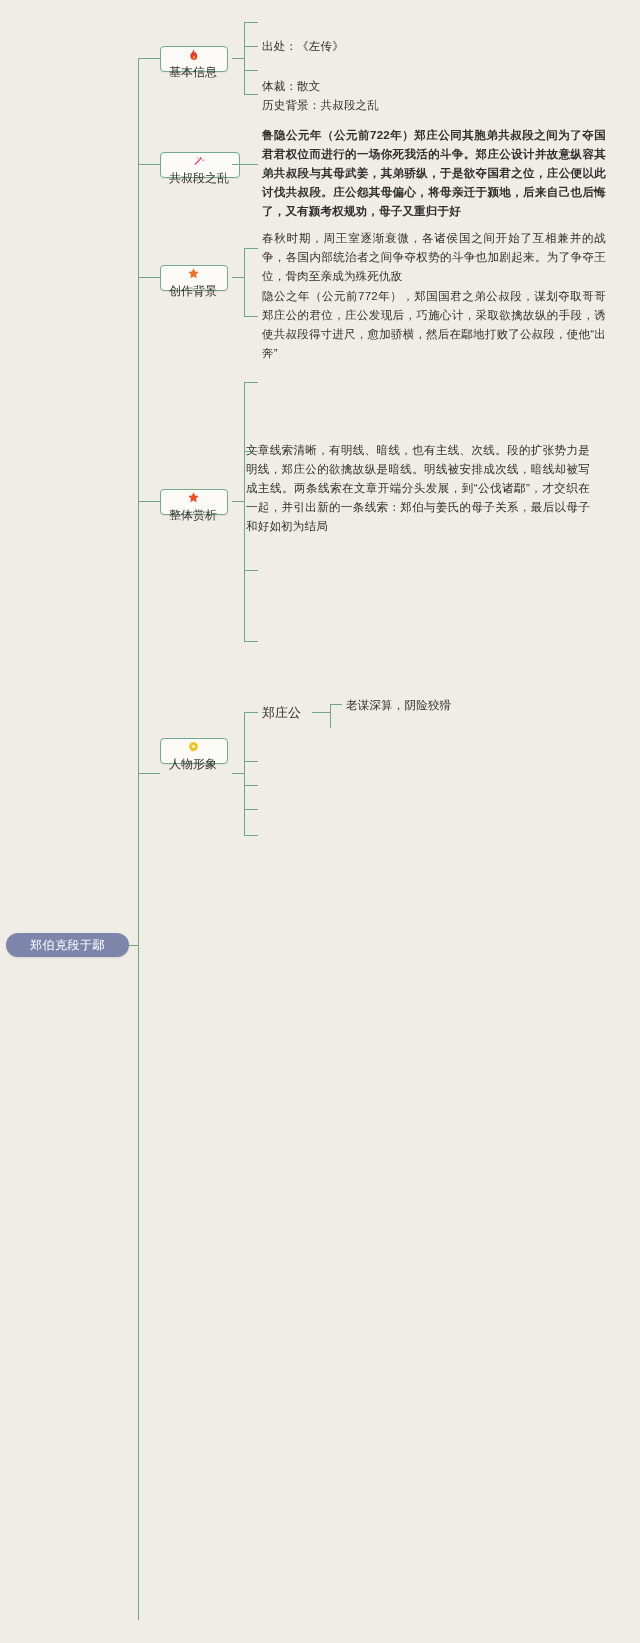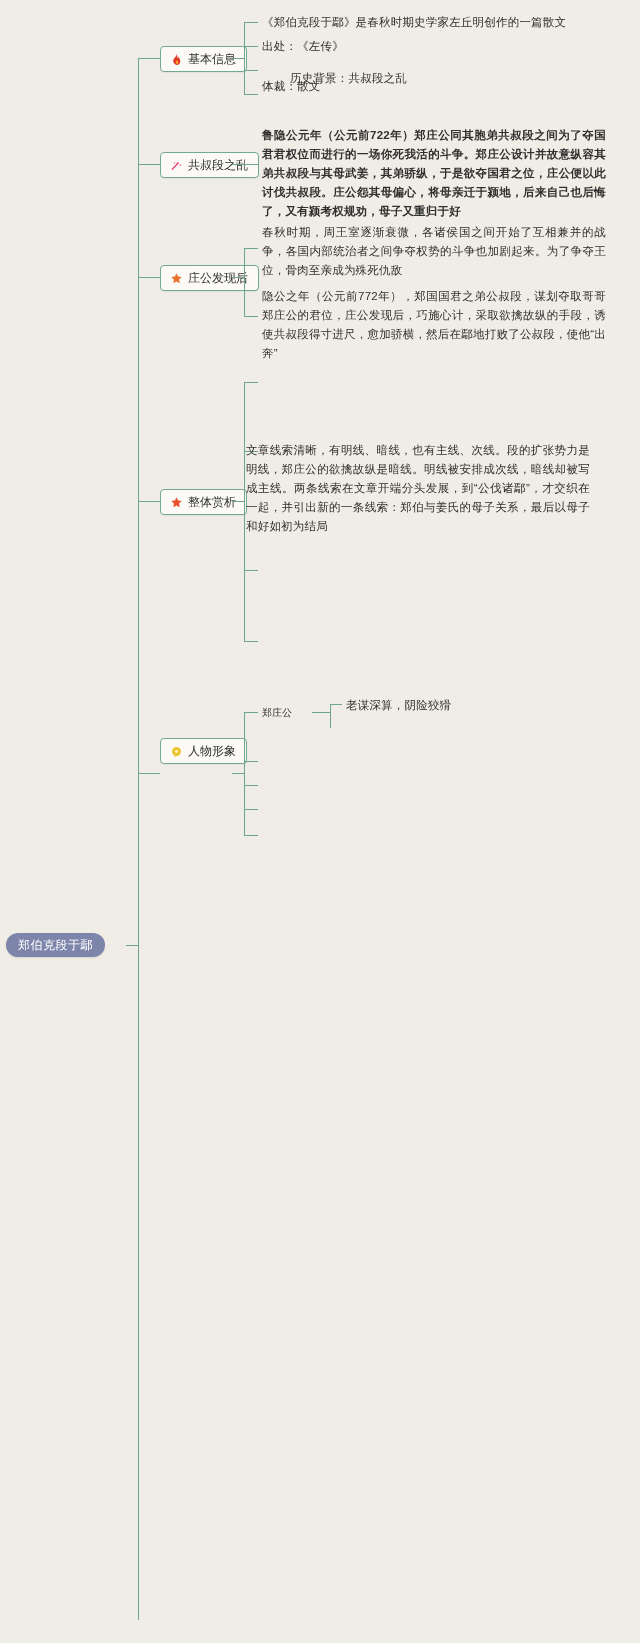--- a/index.html
+++ b/index.html
@@ -30,21 +30,21 @@
   }
   .ln.h { height: 1px; }
   .ln.v { width: 1px; }
 
   
   .root-node {
     position: absolute;
     left: 6px;
     top: 933px;
     height: 24px;
-    padding: 0 12px;
+    padding: 0 24px;
     display: flex;
     align-items: center;
     justify-content: center;
     background: #7d85ab;
     color: #ffffff;
     font-size: 12px;
     letter-spacing: .5px;
     border-radius: 12px;
     white-space: nowrap;
     box-shadow: 0 1px 2px rgba(0,0,0,.10);
@@ -58,20 +58,21 @@
     display: flex;
     align-items: center;
     gap: 5px;
     background: #fbfaf7;
     border: 1px solid #73a98f;
     border-radius: 4px;
     font-size: 12px;
     line-height: 1;
     white-space: nowrap;
     box-shadow: 0 1px 1px rgba(0,0,0,.05);
+    flex-direction: column;
   }
   .topic .label { color: #2f2f2d; }
 
   .topic .ico {
     width: 14px;
     height: 14px;
     display: inline-flex;
     align-items: center;
     justify-content: center;
     flex: 0 0 auto;
@@ -90,21 +91,21 @@
     width: 344px;
     text-align: justify;
     text-justify: inter-ideograph;
   }
   .leaf.one {
     white-space: nowrap;
   }
 
   .sub-label {
     position: absolute;
-    font-size: 10px;
+    font-size: 13px;
     line-height: 19px;
     color: #2f2f2d;
     white-space: nowrap;
   }
 </style>
 </head>
 <body>
 
 <div id="canvas">
 
@@ -122,30 +123,29 @@
         <path d="M12.4 13c.3 1.5-.8 2-1.3 2.9-.3.5-.5 1-.5 1.6 0 1.5 1 2.6 2.3 2.6 1.3 0 2.3-1.1 2.3-2.6 0-1.5-1.1-2.7-2.8-4.5z" fill="#f6a623"></path>
       </svg>
     </span>
     <span class="label">基本信息</span>
   </div>
 
   <div class="ln h" style="left:232px; top:58px; width:12px;"></div>
   <div class="ln v" style="left:244px; top:22px; height:72px;"></div>
 
   <div class="ln h" style="left:244px; top:22px; width:14px;"></div>
-  <div class="leaf one" style="left:262px; top:13px;">《郑伯克段于鄢》是春秋时期史学家左丘明创作的一篇散文</div>
 
   <div class="ln h" style="left:244px; top:46px; width:14px;"></div>
   <div class="leaf one" style="left:262px; top:37px;">出处：《左传》</div>
 
   <div class="ln h" style="left:244px; top:70px; width:14px;"></div>
   <div class="leaf one" style="left:262px; top:77px;">体裁：散文</div>
 
   <div class="ln h" style="left:244px; top:94px; width:14px;"></div>
-  <div class="leaf one" style="left:262px; top:69px;margin-left:28px;">历史背景：共叔段之乱</div>
+  <div class="leaf one" style="left:262px; top:96px;">历史背景：共叔段之乱</div>
 
   <div class="ln h" style="left:138px; top:164px; width:22px;"></div>
   <div class="topic" style="left:160px; top:152px;">
     <span class="ico">
       <svg width="13" height="13" viewBox="0 0 24 24" aria-hidden="true">
         <path d="M4 19 L15 8" stroke="#e8467f" stroke-width="2.4" stroke-linecap="round" fill="none"></path>
         <path d="M14 5.5 l2.2 2.2 -2.2 2.2 -2.2-2.2z" fill="#e8467f"></path>
         <circle cx="19.2" cy="11.6" r="1.9" fill="#f48fb1"></circle>
         <circle cx="8.4" cy="7.2" r="1.5" fill="#f48fb1"></circle>
       </svg>
@@ -156,27 +156,27 @@
   <div class="ln h" style="left:244px; top:164px; width:14px;"></div>
   <div class="leaf para" style="left:262px; top:126px;font-weight:bold;">鲁隐公元年（公元前722年）郑庄公同其胞弟共叔段之间为了夺国君君权位而进行的一场你死我活的斗争。郑庄公设计并故意纵容其弟共叔段与其母武姜，其弟骄纵，于是欲夺国君之位，庄公便以此讨伐共叔段。庄公怨其母偏心，将母亲迁于颍地，后来自己也后悔了，又有颍考权规劝，母子又重归于好</div>
 
   <div class="ln h" style="left:138px; top:277px; width:22px;"></div>
   <div class="topic" style="left:160px; top:265px;">
     <span class="ico">
       <svg width="13" height="13" viewBox="0 0 24 24" aria-hidden="true">
         <path d="M12 2.4 l2.9 6.1 6.7.9 -4.9 4.6 1.2 6.6 -5.9-3.2 -5.9 3.2 1.2-6.6 -4.9-4.6 6.7-.9z" fill="#e8722c"></path>
       </svg>
     </span>
-    <span class="label">庄公发现后</span>
+    <span class="label">创作背景</span>
   </div>
   <div class="ln h" style="left:232px; top:277px; width:12px;"></div>
   <div class="ln v" style="left:244px; top:248px; height:68px;"></div>
 
   <div class="ln h" style="left:244px; top:248px; width:14px;"></div>
-  <div class="leaf para" style="left:262px; top:223px;">春秋时期，周王室逐渐衰微，各诸侯国之间开始了互相兼并的战争，各国内部统治者之间争夺权势的斗争也加剧起来。为了争夺王位，骨肉至亲成为殊死仇敌</div>
+  <div class="leaf para" style="left:262px; top:229px;">春秋时期，周王室逐渐衰微，各诸侯国之间开始了互相兼并的战争，各国内部统治者之间争夺权势的斗争也加剧起来。为了争夺王位，骨肉至亲成为殊死仇敌</div>
 
   <div class="ln h" style="left:244px; top:316px; width:14px;"></div>
   <div class="leaf para" style="left:262px; top:287px;">隐公之年（公元前772年），郑国国君之弟公叔段，谋划夺取哥哥郑庄公的君位，庄公发现后，巧施心计，采取欲擒故纵的手段，诱使共叔段得寸进尺，愈加骄横，然后在鄢地打败了公叔段，使他“出奔”</div>
 
   <div class="ln h" style="left:138px; top:501px; width:22px;"></div>
   <div class="topic" style="left:160px; top:489px;">
     <span class="ico">
       <svg width="13" height="13" viewBox="0 0 24 24" aria-hidden="true">
         <path d="M12 2.4 l2.9 6.1 6.7.9 -4.9 4.6 1.2 6.6 -5.9-3.2 -5.9 3.2 1.2-6.6 -4.9-4.6 6.7-.9z" fill="#e8512c"></path>
       </svg>

